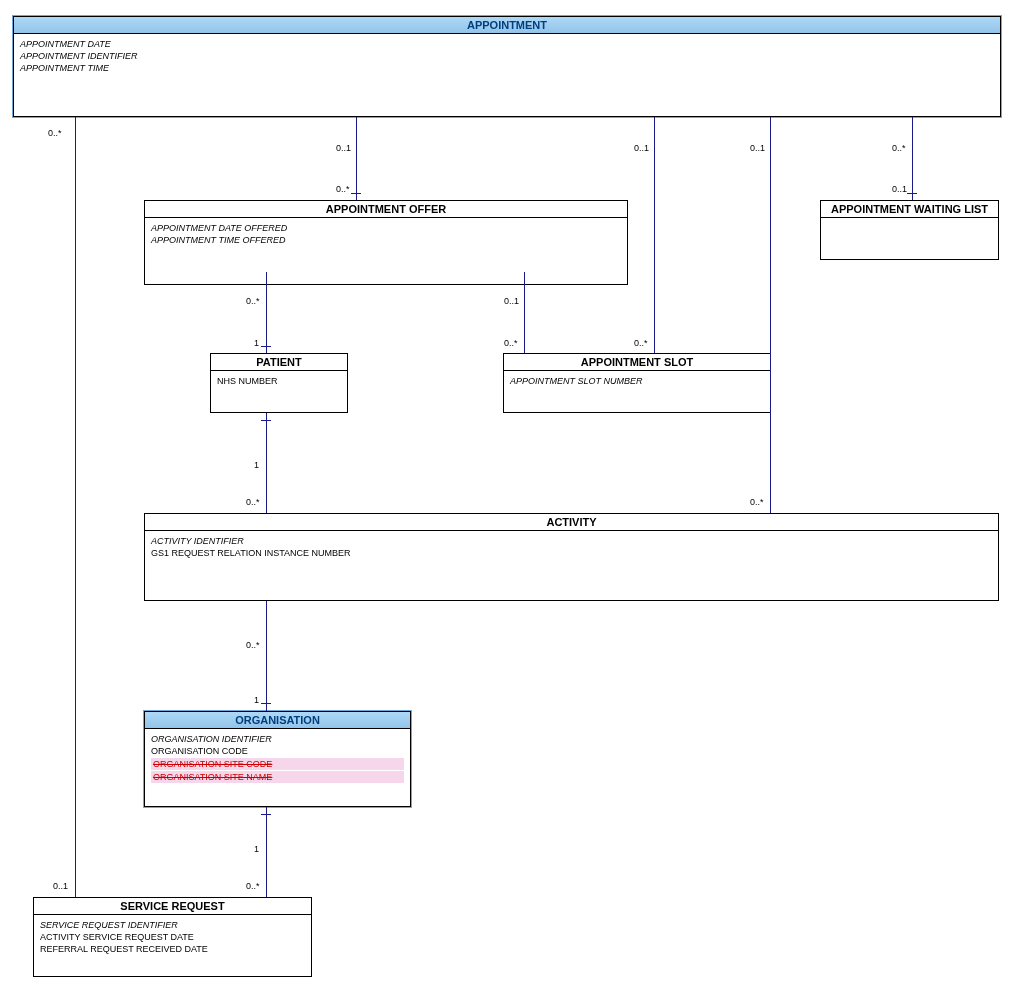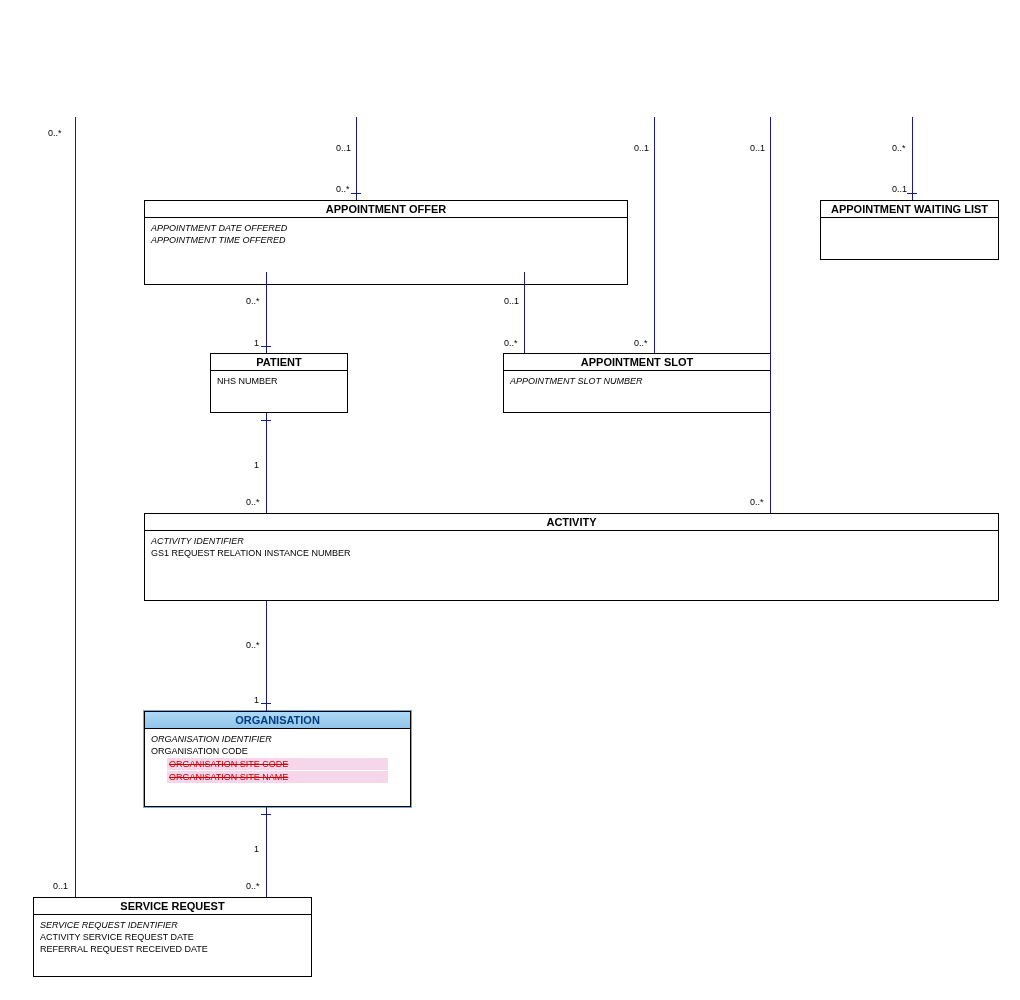--- a/index.html
+++ b/index.html
@@ -41,21 +41,21 @@
   }
   .entity .attrs .attr.italic {
     font-style: italic;
   }
   .entity .attrs .attr.strike {
     text-decoration: line-through;
     color: #c00;
     background: #f6d6eb;
     display: block;
     padding: 0 2px;
-    margin: 1px 16px;
+    margin: 1px 0;
   }
   .entity.blue {
     box-shadow: 0 0 0 1px #6fa7d6;
   }
   .line {
     position: absolute;
     background: #1a1a8a;
   }
   .vline { width: 1px; }
   .mlabel {
@@ -69,20 +69,28 @@
     background: #1a1a8a;
     width: 10px;
     height: 1px;
   }
 </style>
 </head>
 <body>
 
 <div class="canvas">
 
+  <div class="entity blue" style="left:13px; top:16px; width:988px; height:101px;">
+    <div class="title">APPOINTMENT</div>
+    <div class="attrs">
+      <div class="attr italic">APPOINTMENT DATE</div>
+      <div class="attr italic">APPOINTMENT IDENTIFIER</div>
+      <div class="attr italic">APPOINTMENT TIME</div>
+    </div>
+  </div>
 
   <div class="entity" style="left:144px; top:200px; width:484px; height:85px;">
     <div class="title">APPOINTMENT OFFER</div>
     <div class="attrs">
       <div class="attr italic">APPOINTMENT DATE OFFERED</div>
       <div class="attr italic">APPOINTMENT TIME OFFERED</div>
     </div>
   </div>
 
   <div class="entity" style="left:820px; top:200px; width:179px; height:60px;">

